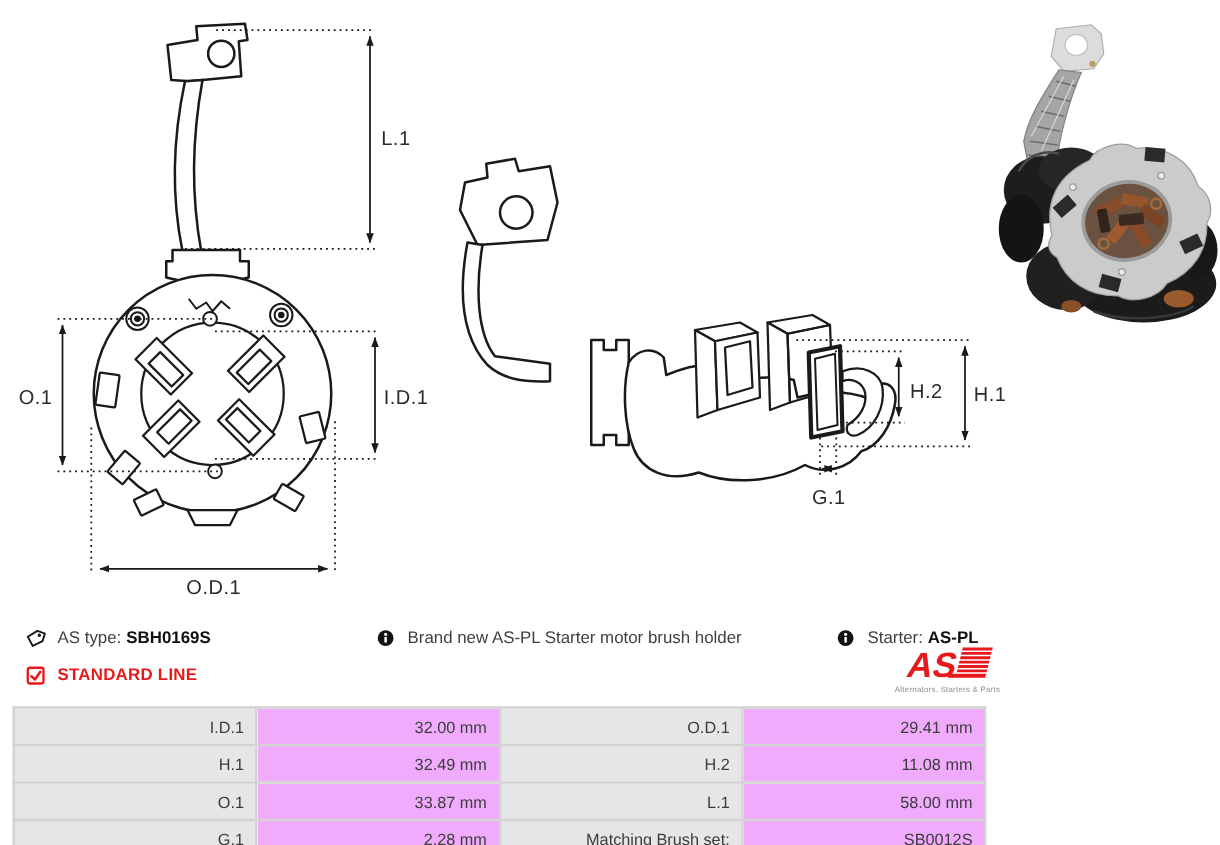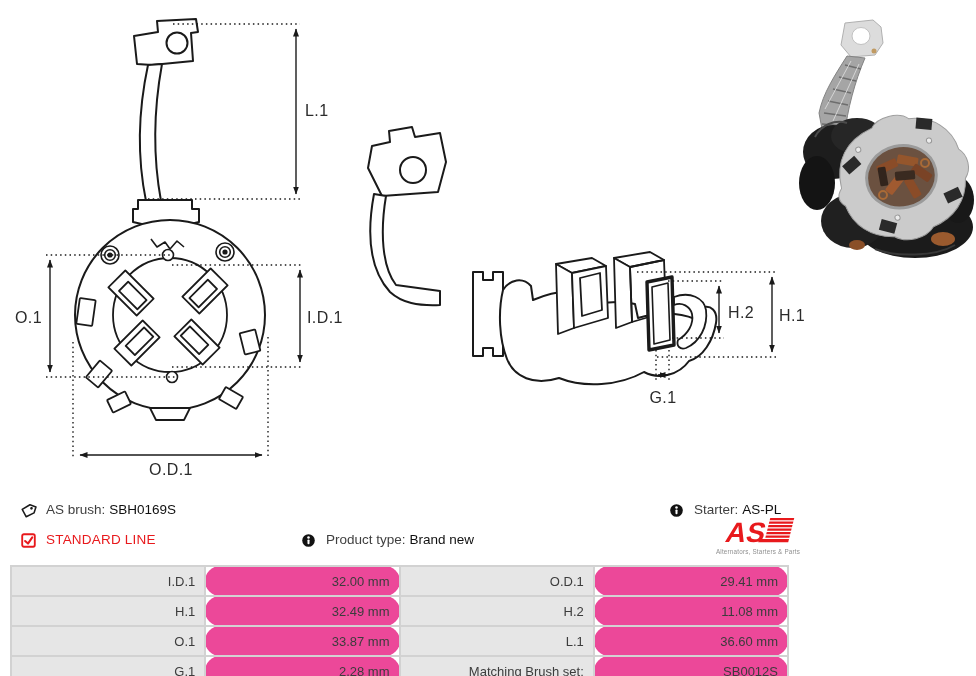--- a/index.html
+++ b/index.html
@@ -7,30 +7,30 @@
     position:relative;width:976px;height:676px;background:#fff;overflow:hidden;
     font-family:"Liberation Sans", sans-serif;color:#3f3f3f;margin-top:12px;
   }
   svg text{font-family:"Liberation Sans", sans-serif;}
   .dimlabel{font-size:16px;fill:#2b2b2b;letter-spacing:.4px;}
   .drawing{position:absolute;}
   
   .info-item{position:absolute;display:flex;align-items:center;font-size:13.5px;
     color:#3f3f3f;white-space:nowrap;line-height:18px;}
   .info-item .ic{width:17px;height:17px;margin-right:9px;flex:0 0 auto;}
-  .info-item .val{font-weight:normal;color:#101010;margin-left:4px;}
-  .info-item.red-line{color:#e8191c;font-weight:normal;letter-spacing:.2px;}
+  .info-item .val{font-weight:bold;color:#101010;margin-left:4px;}
+  .info-item.red-line{color:#e8191c;font-weight:bold;letter-spacing:.2px;}
   
   .specs-wrap{position:absolute;left:10px;top:553px;width:779px;}
   table.specs{border-collapse:collapse;width:100%;table-layout:fixed;
     font-size:13px;color:#3c3c3c;}
   table.specs td{border:2px solid #d2d2d2;height:24px;padding:2px 9px 2px 4px;
     text-align:right;vertical-align:middle;overflow:hidden;}
   td.lab{background:#e6e6e6;}
-  td.val{background:#ec4899;border-radius:15px;}
+  td.val{background:#f0abfc;}
 </style>
 </head>
 <body>
 
 <div class="canvas">
 
   <svg class="drawing" style="left:0;top:0" width="360" height="480" viewBox="0 0 360 480">
     <defs>
       <marker id="ah1" markerWidth="10" markerHeight="8" refX="7.5" refY="3" orient="auto-start-reverse" markerUnits="userSpaceOnUse">
         <path d="M0,0 L8,3 L0,6 Z" fill="#1a1a1a"></path>
@@ -232,52 +232,51 @@
     </g>
   </svg>
 
   <div class="info-item" style="left:20px;top:489px">
     <svg class="ic" viewBox="0 0 20 20">
       <g transform="rotate(14 10 10)">
         <path d="M2.5,10.5 L10,3 L17.5,3.8 L17,11.2 L9.2,17.8 Z" fill="#fff" stroke="#1a1a1a" stroke-width="1.8" stroke-linejoin="round"></path>
         <circle cx="12.8" cy="6.6" r="1.6" fill="#1a1a1a"></circle>
       </g>
     </svg>
-    <span>AS brush:</span>
+    <span>AS type:</span>
     <span class="val">SBH0169S</span>
   </div>
 
+  <div class="info-item" style="left:300px;top:489px">
+    <svg class="ic" viewBox="0 0 20 20">
+      <circle cx="10" cy="10" r="7.4" fill="#121212"></circle>
+      <circle cx="10" cy="6.4" r="1.5" fill="#fff"></circle>
+      <rect x="8.8" y="8.7" width="2.4" height="5.6" rx="1.1" fill="#fff"></rect>
+    </svg>
+    <span>Brand new AS-PL Starter motor brush holder</span>
+  </div>
 
   <div class="info-item" style="left:668px;top:489px">
     <svg class="ic" viewBox="0 0 20 20">
       <circle cx="10" cy="10" r="7.4" fill="#121212"></circle>
       <circle cx="10" cy="6.4" r="1.5" fill="#fff"></circle>
       <rect x="8.8" y="8.7" width="2.4" height="5.6" rx="1.1" fill="#fff"></rect>
     </svg>
     <span>Starter:</span>
     <span class="val">AS-PL</span>
   </div>
 
   <div class="info-item red-line" style="left:20px;top:519px">
     <svg class="ic" viewBox="0 0 20 20">
       <rect x="2.6" y="2.6" width="14.8" height="14.8" rx="2" fill="none" stroke="#e8191c" stroke-width="2.2"></rect>
       <path d="M6,10.6 L9.4,13.6 L14.4,6.4" fill="none" stroke="#e8191c" stroke-width="2.4" stroke-linecap="round" stroke-linejoin="round"></path>
     </svg>
     <span>STANDARD LINE</span>
   </div>
 
-  <div class="info-item" style="left:300px;top:519px">
-    <svg class="ic" viewBox="0 0 20 20">
-      <circle cx="10" cy="10" r="7.4" fill="#121212"></circle>
-      <circle cx="10" cy="6.4" r="1.5" fill="#fff"></circle>
-      <rect x="8.8" y="8.7" width="2.4" height="5.6" rx="1.1" fill="#fff"></rect>
-    </svg>
-    <span>Product type:</span>
-    <span class="val">Brand new</span>
-  </div>
 
   <svg class="drawing" style="left:713px;top:503px" width="90" height="42" viewBox="0 0 90 42">
     <g transform="skewX(-14)">
       <text x="18" y="27" font-size="28" font-weight="bold" fill="#e8191c">AS</text>
       <g fill="#e8191c">
         <rect x="58" y="3" width="24" height="2.3"></rect>
         <rect x="58" y="6.5" width="24" height="2.3"></rect>
         <rect x="58" y="10" width="24" height="2.3"></rect>
         <rect x="58" y="13.5" width="24" height="2.3"></rect>
         <rect x="58" y="17" width="24" height="2.3"></rect>
@@ -300,21 +299,21 @@
         <tr>
           <td class="lab">H.1</td>
           <td class="val">32.49 mm</td>
           <td class="lab">H.2</td>
           <td class="val">11.08 mm</td>
         </tr>
         <tr>
           <td class="lab">O.1</td>
           <td class="val">33.87 mm</td>
           <td class="lab">L.1</td>
-          <td class="val">36.60 mm</td>
+          <td class="val">58.00 mm</td>
         </tr>
         <tr>
           <td class="lab">G.1</td>
           <td class="val">2.28 mm</td>
           <td class="lab">Matching Brush set:</td>
           <td class="val">SB0012S</td>
         </tr>
       </tbody>
     </table>
   </div>

